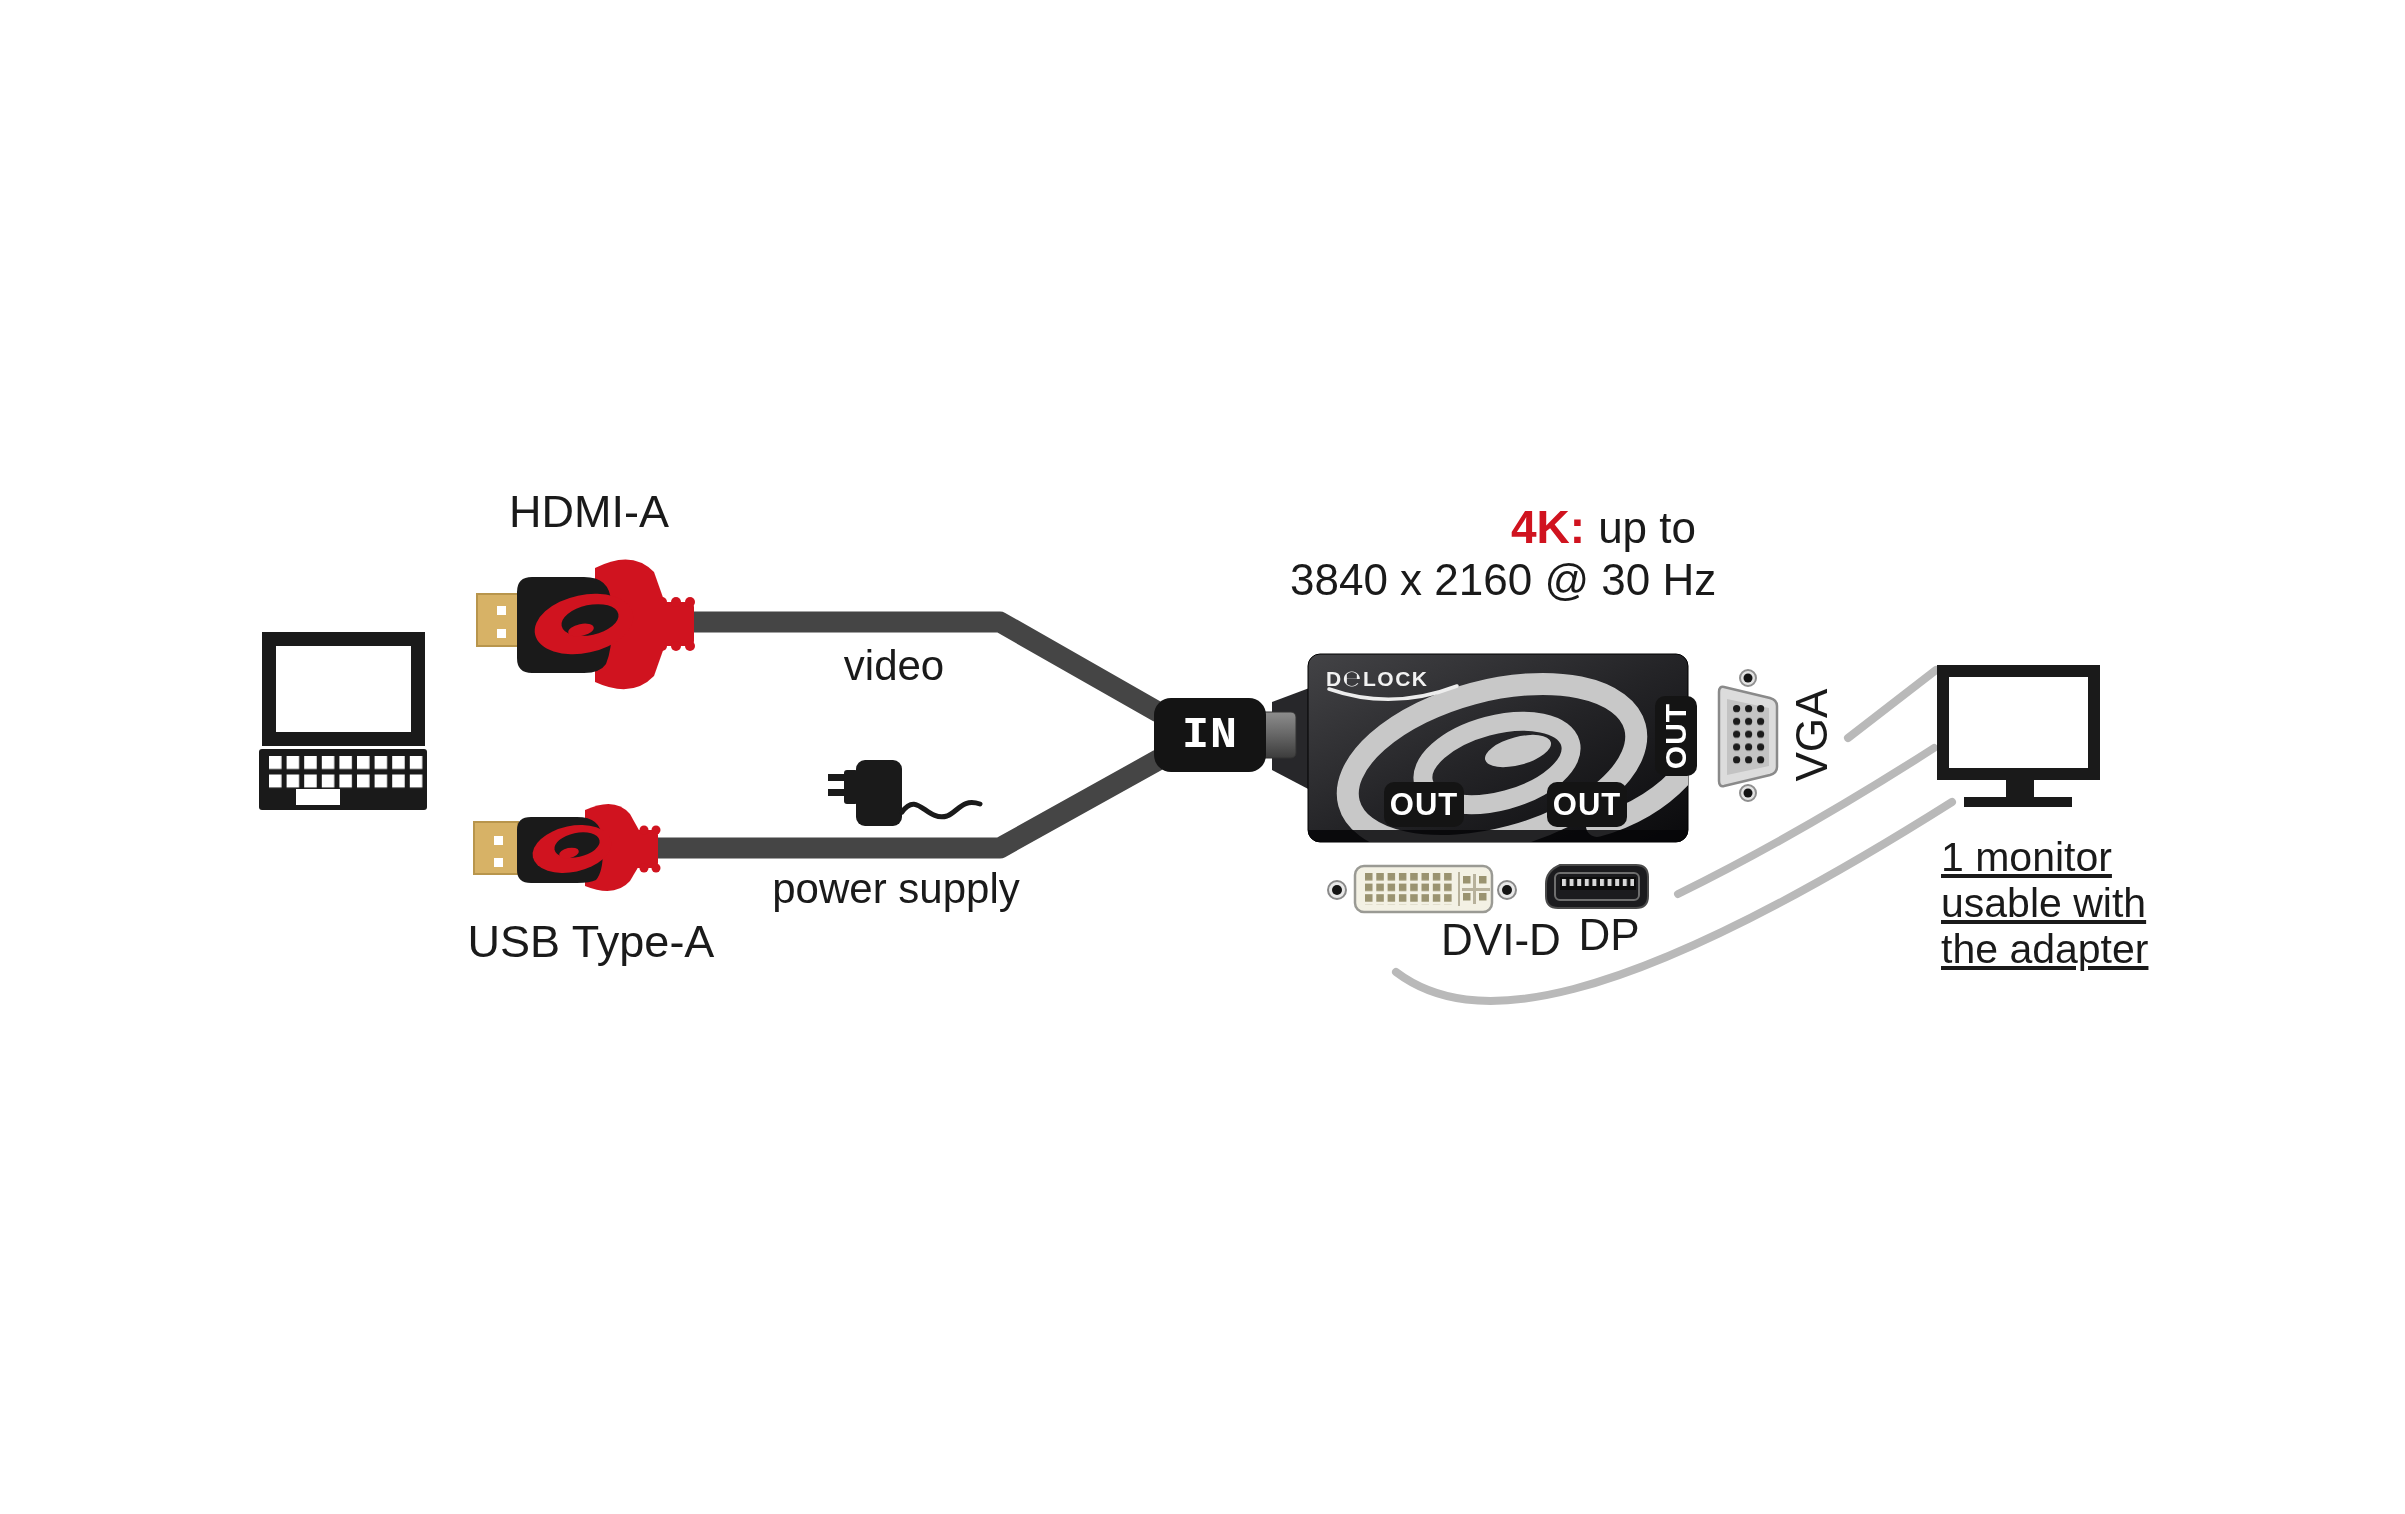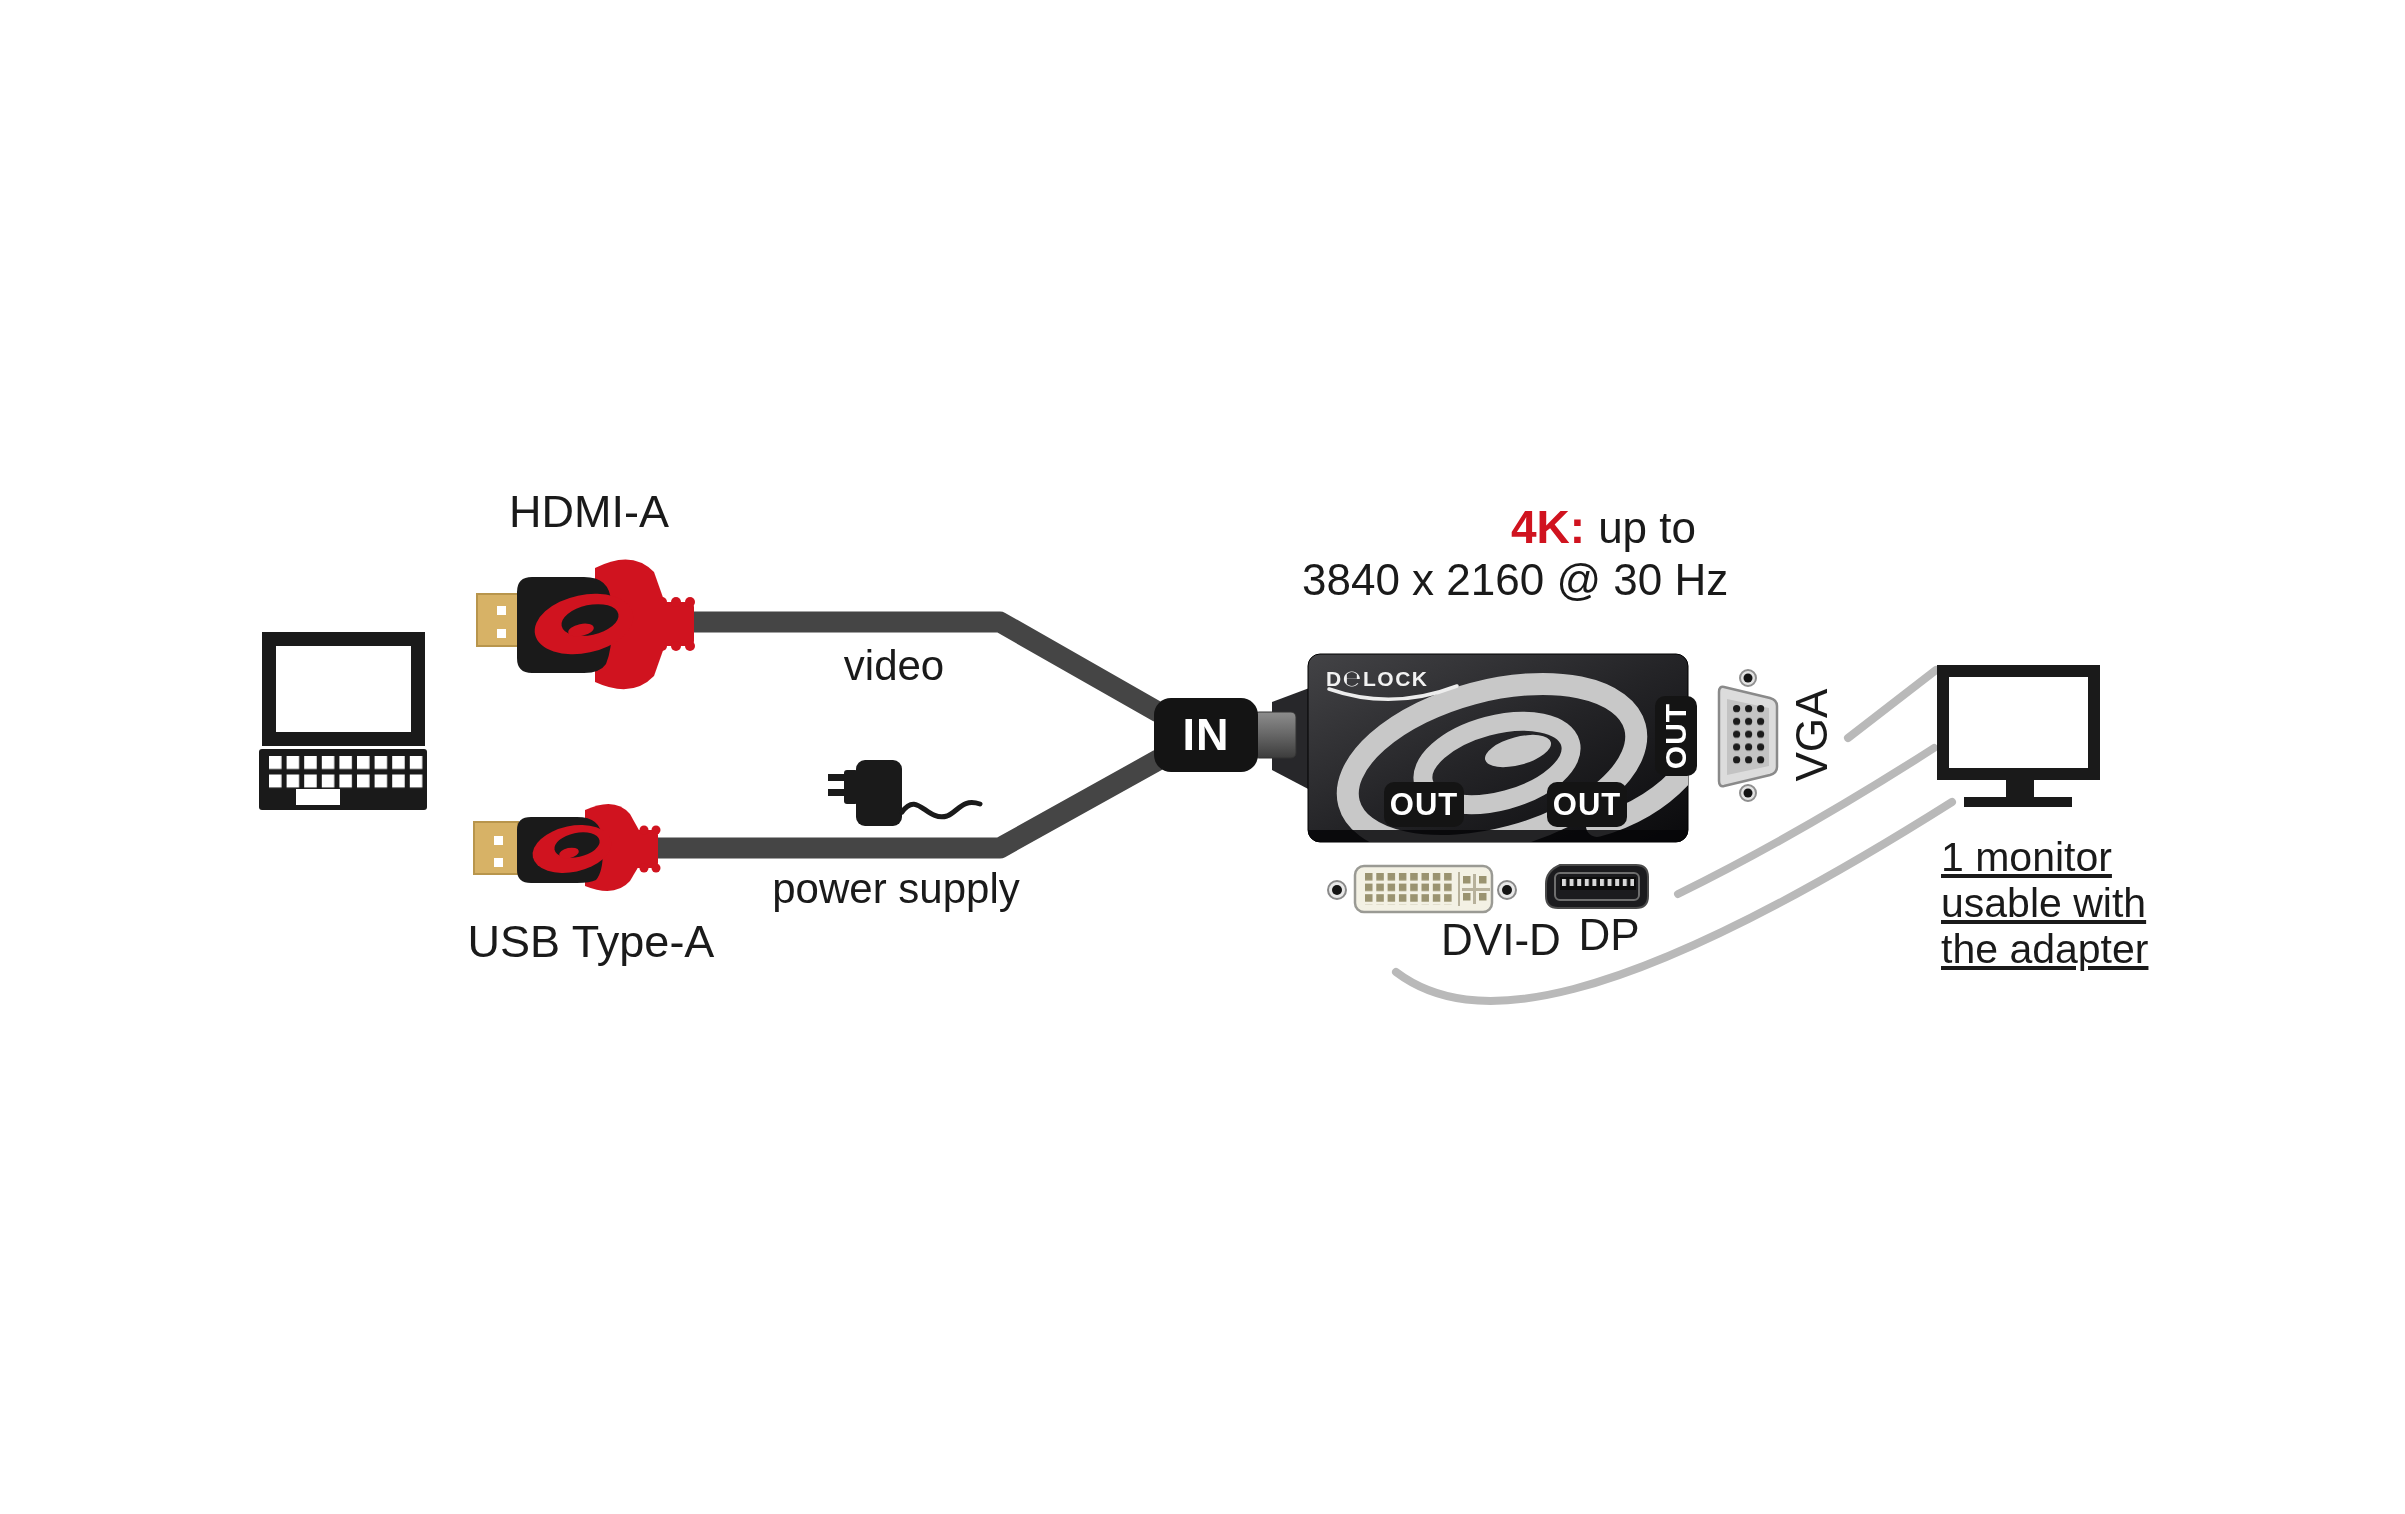--- a/index.html
+++ b/index.html
@@ -8,39 +8,39 @@
     overflow:hidden; font-family:"Liberation Sans", sans-serif; color:#1a1a1a;
   }
   .art { position:absolute; left:0; top:0; }
   .lbl { position:absolute; line-height:1.05; color:#1a1a1a; white-space:nowrap; }
   .ctr { text-align:center;margin-left:11px; }
   .badge {
     position:absolute; background:#141414; color:#ffffff;
     display:flex; align-items:center; justify-content:center;
     font-weight:bold; border-radius:12px; letter-spacing:1px;
   }
-  .in-badge   { left:1154px; top:698px; width:104px; height:74px; font-size:45px; border-radius:17px; }
+  .in-badge   { left:1154px; top:698px; width:112px; height:74px; font-size:45px; border-radius:17px;font-family:Liberation Mono, monospace; }
   .out-badge1 { left:1384px; top:782px; width:80px;  height:45px; font-size:31px; border-radius:10px; }
   .out-badge2 { left:1547px; top:782px; width:80px;  height:45px; font-size:31px; border-radius:10px; }
   .out-badge3 { left:1655px; top:696px; width:42px;  height:80px; font-size:30px; border-radius:10px; }
   .rot { transform:rotate(-90deg); transform-origin:center center; display:inline-block; }
   .hdmi-label  { left:453px;  top:488px; width:250px; font-size:45px; }
   .video-label { left:783px;  top:644px; width:200px; font-size:42px; }
   .power-label { left:760px;  top:867px; width:250px; font-size:42px; }
   .usb-label   { left:455px;  top:918px; width:250px; font-size:45px; }
   .dvi-label   { left:1390px; top:917px; width:200px; font-size:44px; }
   .dp-label    { left:1548px; top:912px; width:100px; font-size:44px; }
   .vga-label   { left:1757px; top:690px; width:110px; height:90px;
                  display:flex; align-items:center; justify-content:center; font-size:44px; }
   .vga-label span { transform:rotate(-90deg); }
   .headline1 { left:1296px; top:503px; width:400px; display:flex; justify-content:flex-end;
                align-items:baseline; gap:13px; }
   .headline1 .hl { color:#d0131f; font-weight:bold; font-size:46px; }
   .headline1 .rest { font-size:44px; }
-  .headline2 { left:1290px; top:557px; width:412px; font-size:44px; text-align:center;margin-left:12px; }
+  .headline2 { left:1290px; top:557px; width:412px; font-size:44px; text-align:center; }
   .monitor-note { left:1941px; top:834px; font-size:41px; line-height:46px;text-decoration:underline; }
   .delock-logo { position:absolute; left:1326px; top:666px; color:#f2f2f2;
                  font-size:21px; font-weight:bold; letter-spacing:1.5px; display:flex; align-items:baseline; }
   .delock-logo .e-glyph { font-family:"DejaVu Sans", sans-serif; font-size:22px; font-weight:bold; }
 </style>
 </head>
 <body>
 
 <div class="stage">
 

